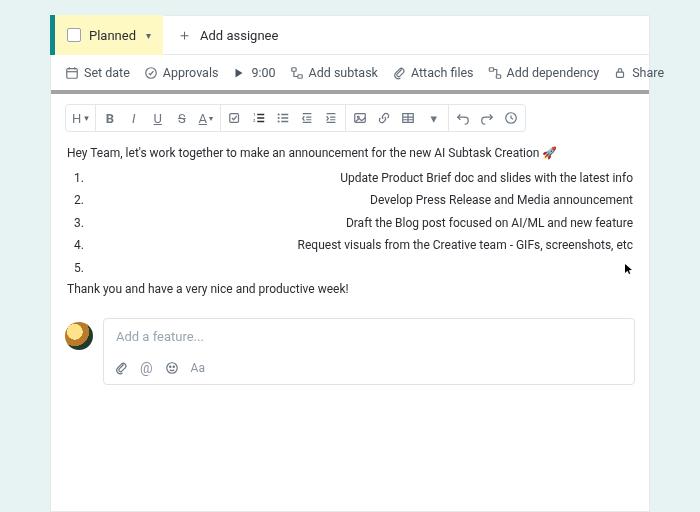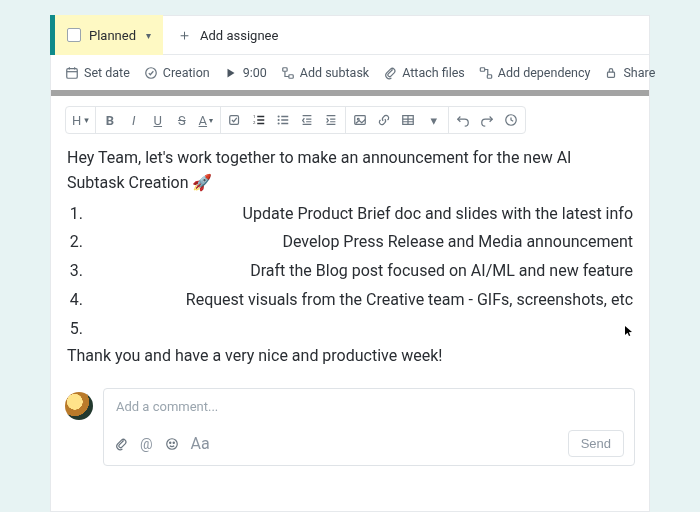--- a/index.html
+++ b/index.html
@@ -62,21 +62,21 @@
     border: 1px solid #e6e9ec;
     border-top: none;
     flex: 1;
     display: flex;
     flex-direction: column;
   }
   .meta-row {
     display: flex;
     gap: 14px;
     padding: 10px 14px;
-    border-bottom: 6px solid #a3a3a3;
+    border-bottom: 4px solid #a3a3a3;
     color: #4a5560;
     font-size: 12.5px;
     align-items: center;
     flex-wrap: nowrap;
   }
   .meta-btn { display: inline-flex; align-items: center; gap: 5px; cursor: pointer; white-space: nowrap; }
   .meta-ico { width: 14px; height: 14px; display: inline-flex; align-items: center; justify-content: center; }
   .meta-right { margin-left: auto; display: flex; gap: 14px; align-items: flex-start; }
   .toolbar-wrap { padding: 10px 14px 6px; }
   .toolbar {
@@ -95,21 +95,21 @@
     cursor: pointer;
   }
   .tb-btn svg { width: 14px; height: 14px; }
   .bold { font-weight: 700; }
   .italic { font-style: italic; }
   .underline { text-decoration: underline; }
   .strike { text-decoration: line-through; }
   .active-tb { color: #2a2e33; }
   .content {
     padding: 6px 16px 10px;
-    font-size: 16px;
+    font-size: 12px;
     line-height: 1.55;
     color: #2a2e33;
   }
   .content p { margin: 0 0 2px; }
   .list-intro { margin-top: 12px; }
   .content ol { margin: 4px 0 0 0; padding-left: 20px; }
   .content ol li { padding: 2px 0 2px 4px; text-align: right; }
   .closing { margin-top: 14px; }
   .cursor-arrow { display:inline-block; position: relative; top:3px; left:1px; }
   .comment-row {
@@ -187,21 +187,21 @@
         </span>
         <span>Set date</span>
       </span>
       <span class="meta-btn">
         <span class="meta-ico">
           <svg viewBox="0 0 16 16" class="svg-ico">
               <circle cx="8" cy="8" r="6"></circle>
               <polyline points="5.5,8.2 7.2,10 10.7,6"></polyline>
             </svg>
         </span>
-        <span>Creation</span>
+        <span>Approvals</span>
       </span>
       <span class="meta-btn">
         <span class="meta-ico">
           <svg viewBox="0 0 16 16">
               <polygon points="4,3 12,8 4,13" fill="#4a5560"></polygon>
             </svg>
         </span>
         <span>9:00</span>
       </span>
       <span class="meta-btn">
@@ -365,36 +365,35 @@
         <li><span class="cursor-arrow"><svg width="10" height="12" viewBox="0 0 10 12">
                 <path d="M1 1 L1 10 L3.5 7.8 L5 11 L6.3 10.4 L4.8 7.2 L8 7 Z" fill="#000"></path>
               </svg></span></li>
       </ol>
       <p class="closing">Thank you and have a very nice and productive week!</p>
     </div>
 
     <div class="comment-row">
       <div class="avatar"></div>
       <div class="comment-box">
-        <div class="comment-input">Add a comment...</div>
+        <div class="comment-input">Add a feature...</div>
         <div class="comment-actions">
           <span class="ca-btn">
             <svg width="14" height="14" viewBox="0 0 16 16" class="svg-ico">
                 <path d="M11 4 L6 9 a2 2 0 0 0 2.8 2.8 L13 7.5 a3 3 0 0 0 -4.2 -4.2 L4 8.2 a4 4 0 0 0 5.6 5.6"></path>
               </svg>
           </span>
           <span class="ca-btn">@</span>
           <span class="ca-btn">
             <svg width="14" height="14" viewBox="0 0 16 16" class="svg-ico">
                 <circle cx="8" cy="8" r="6"></circle>
                 <circle cx="6" cy="6.5" r="0.7" fill="#8b95a0"></circle>
                 <circle cx="10" cy="6.5" r="0.7" fill="#8b95a0"></circle>
                 <path d="M5.5 10 q2.5 2 5 0"></path>
               </svg>
           </span>
-          <span class="ca-btn" style="font-size:16px">Aa</span>
-          <button class="send-btn">Send</button>
+          <span class="ca-btn" style="font-size:12px">Aa</span>
         </div>
       </div>
     </div>
 
   </div>
 </div>
 
 </body></html>

